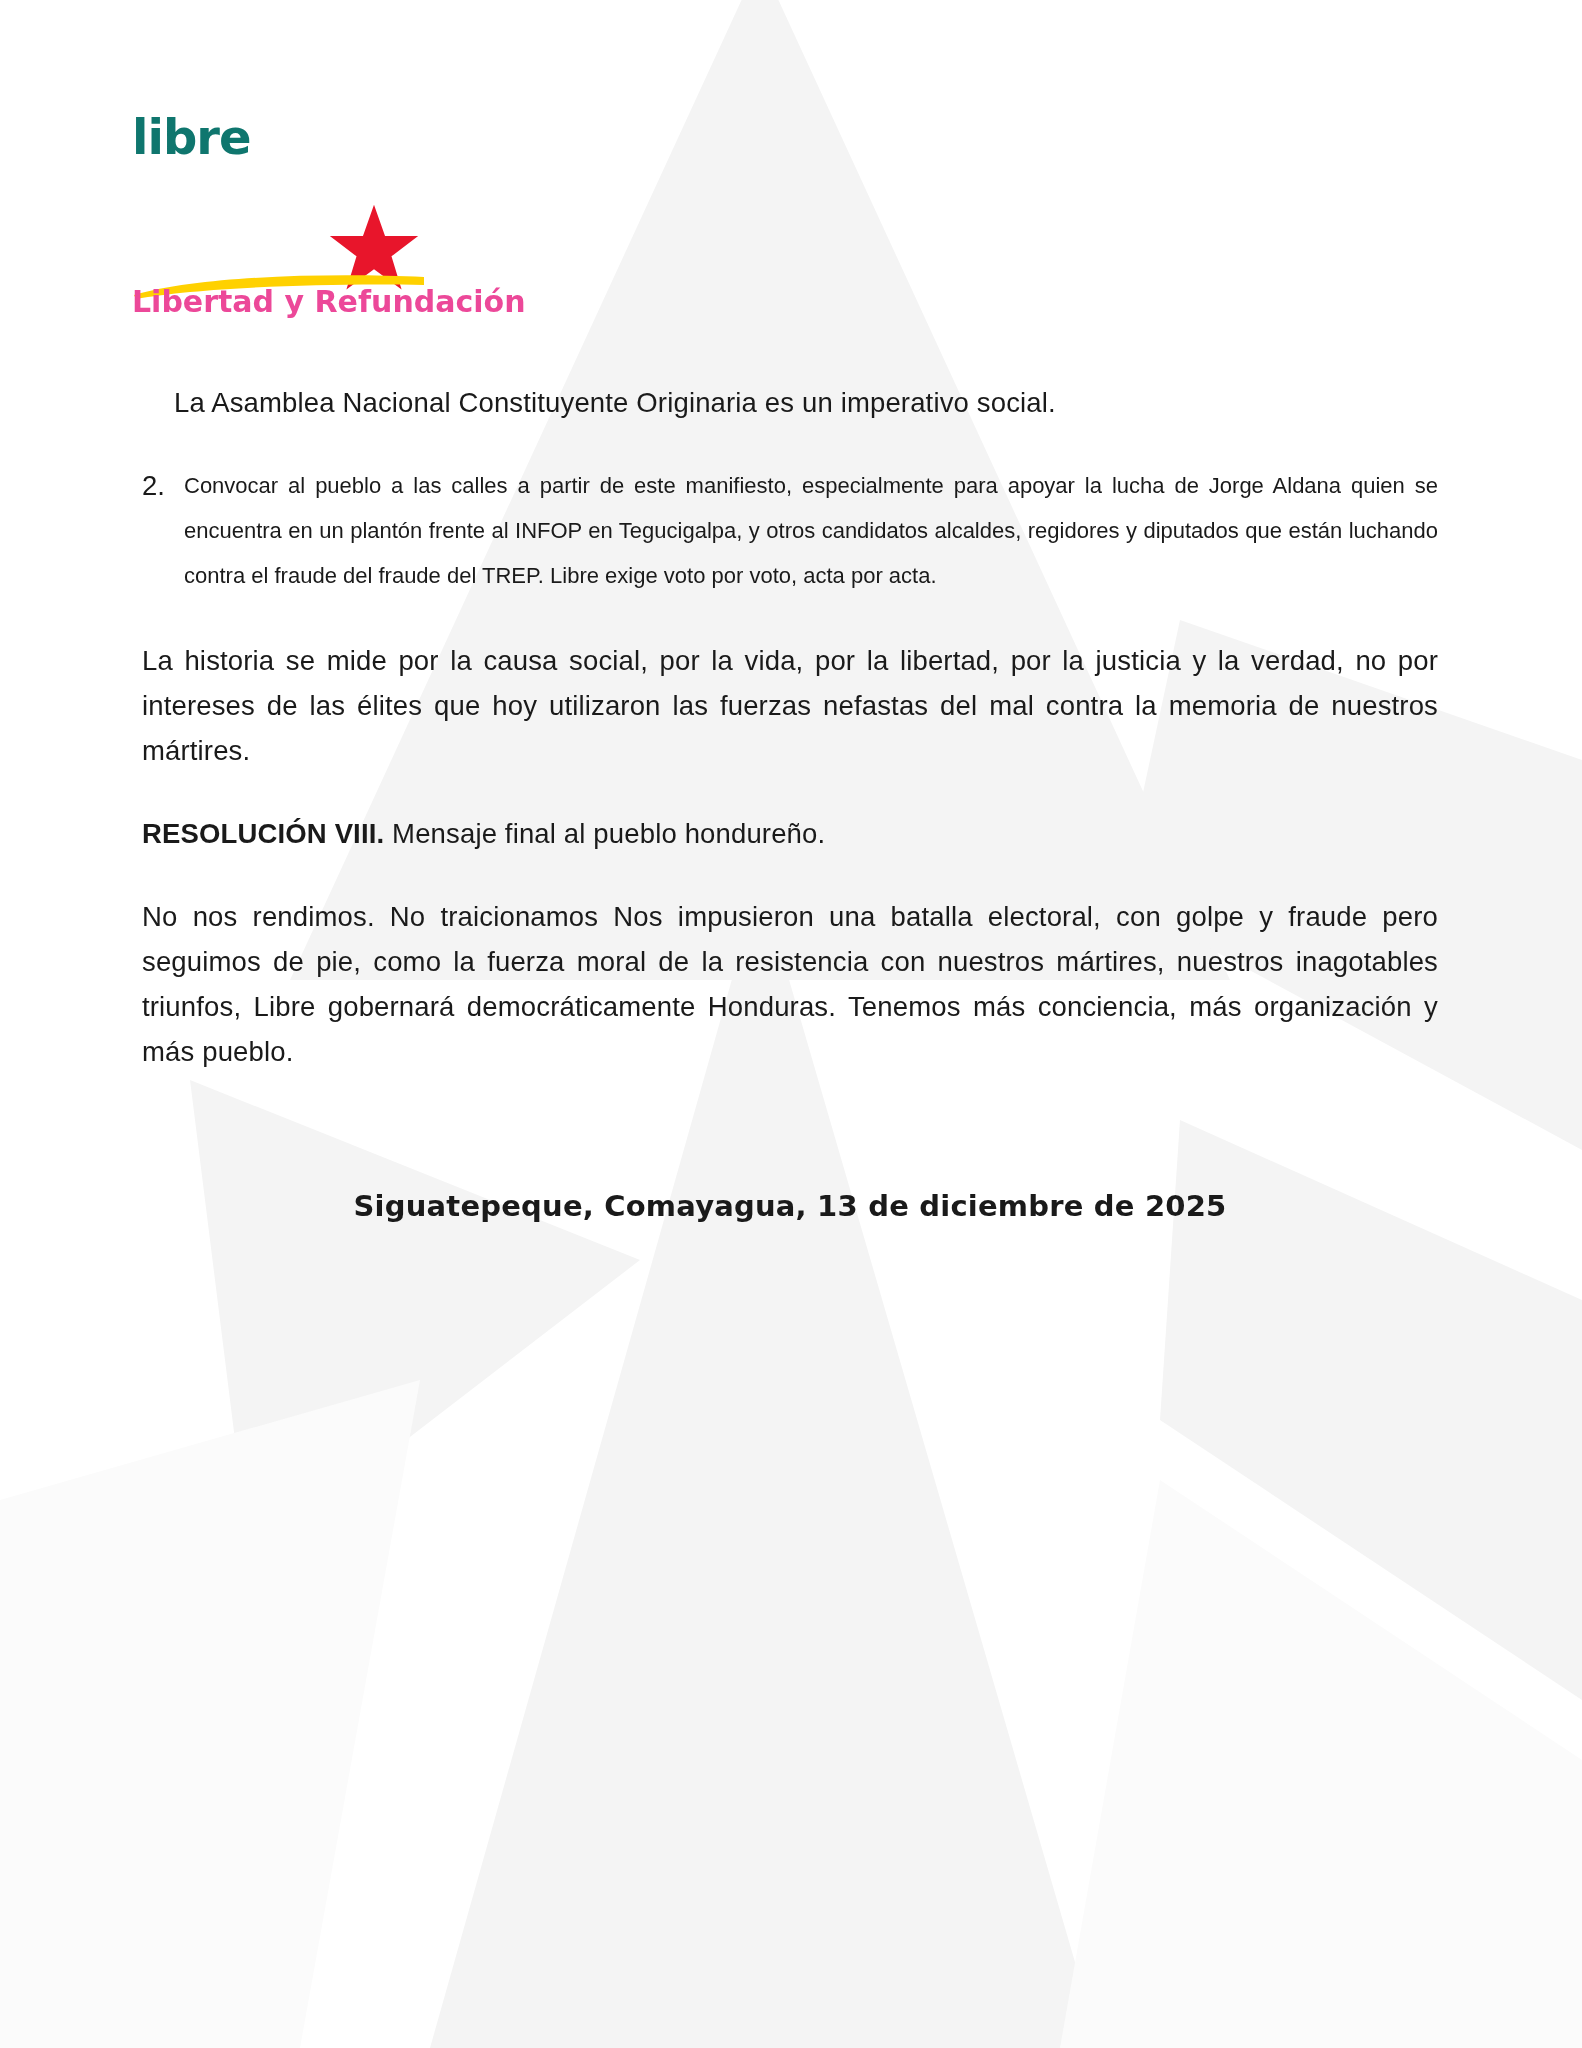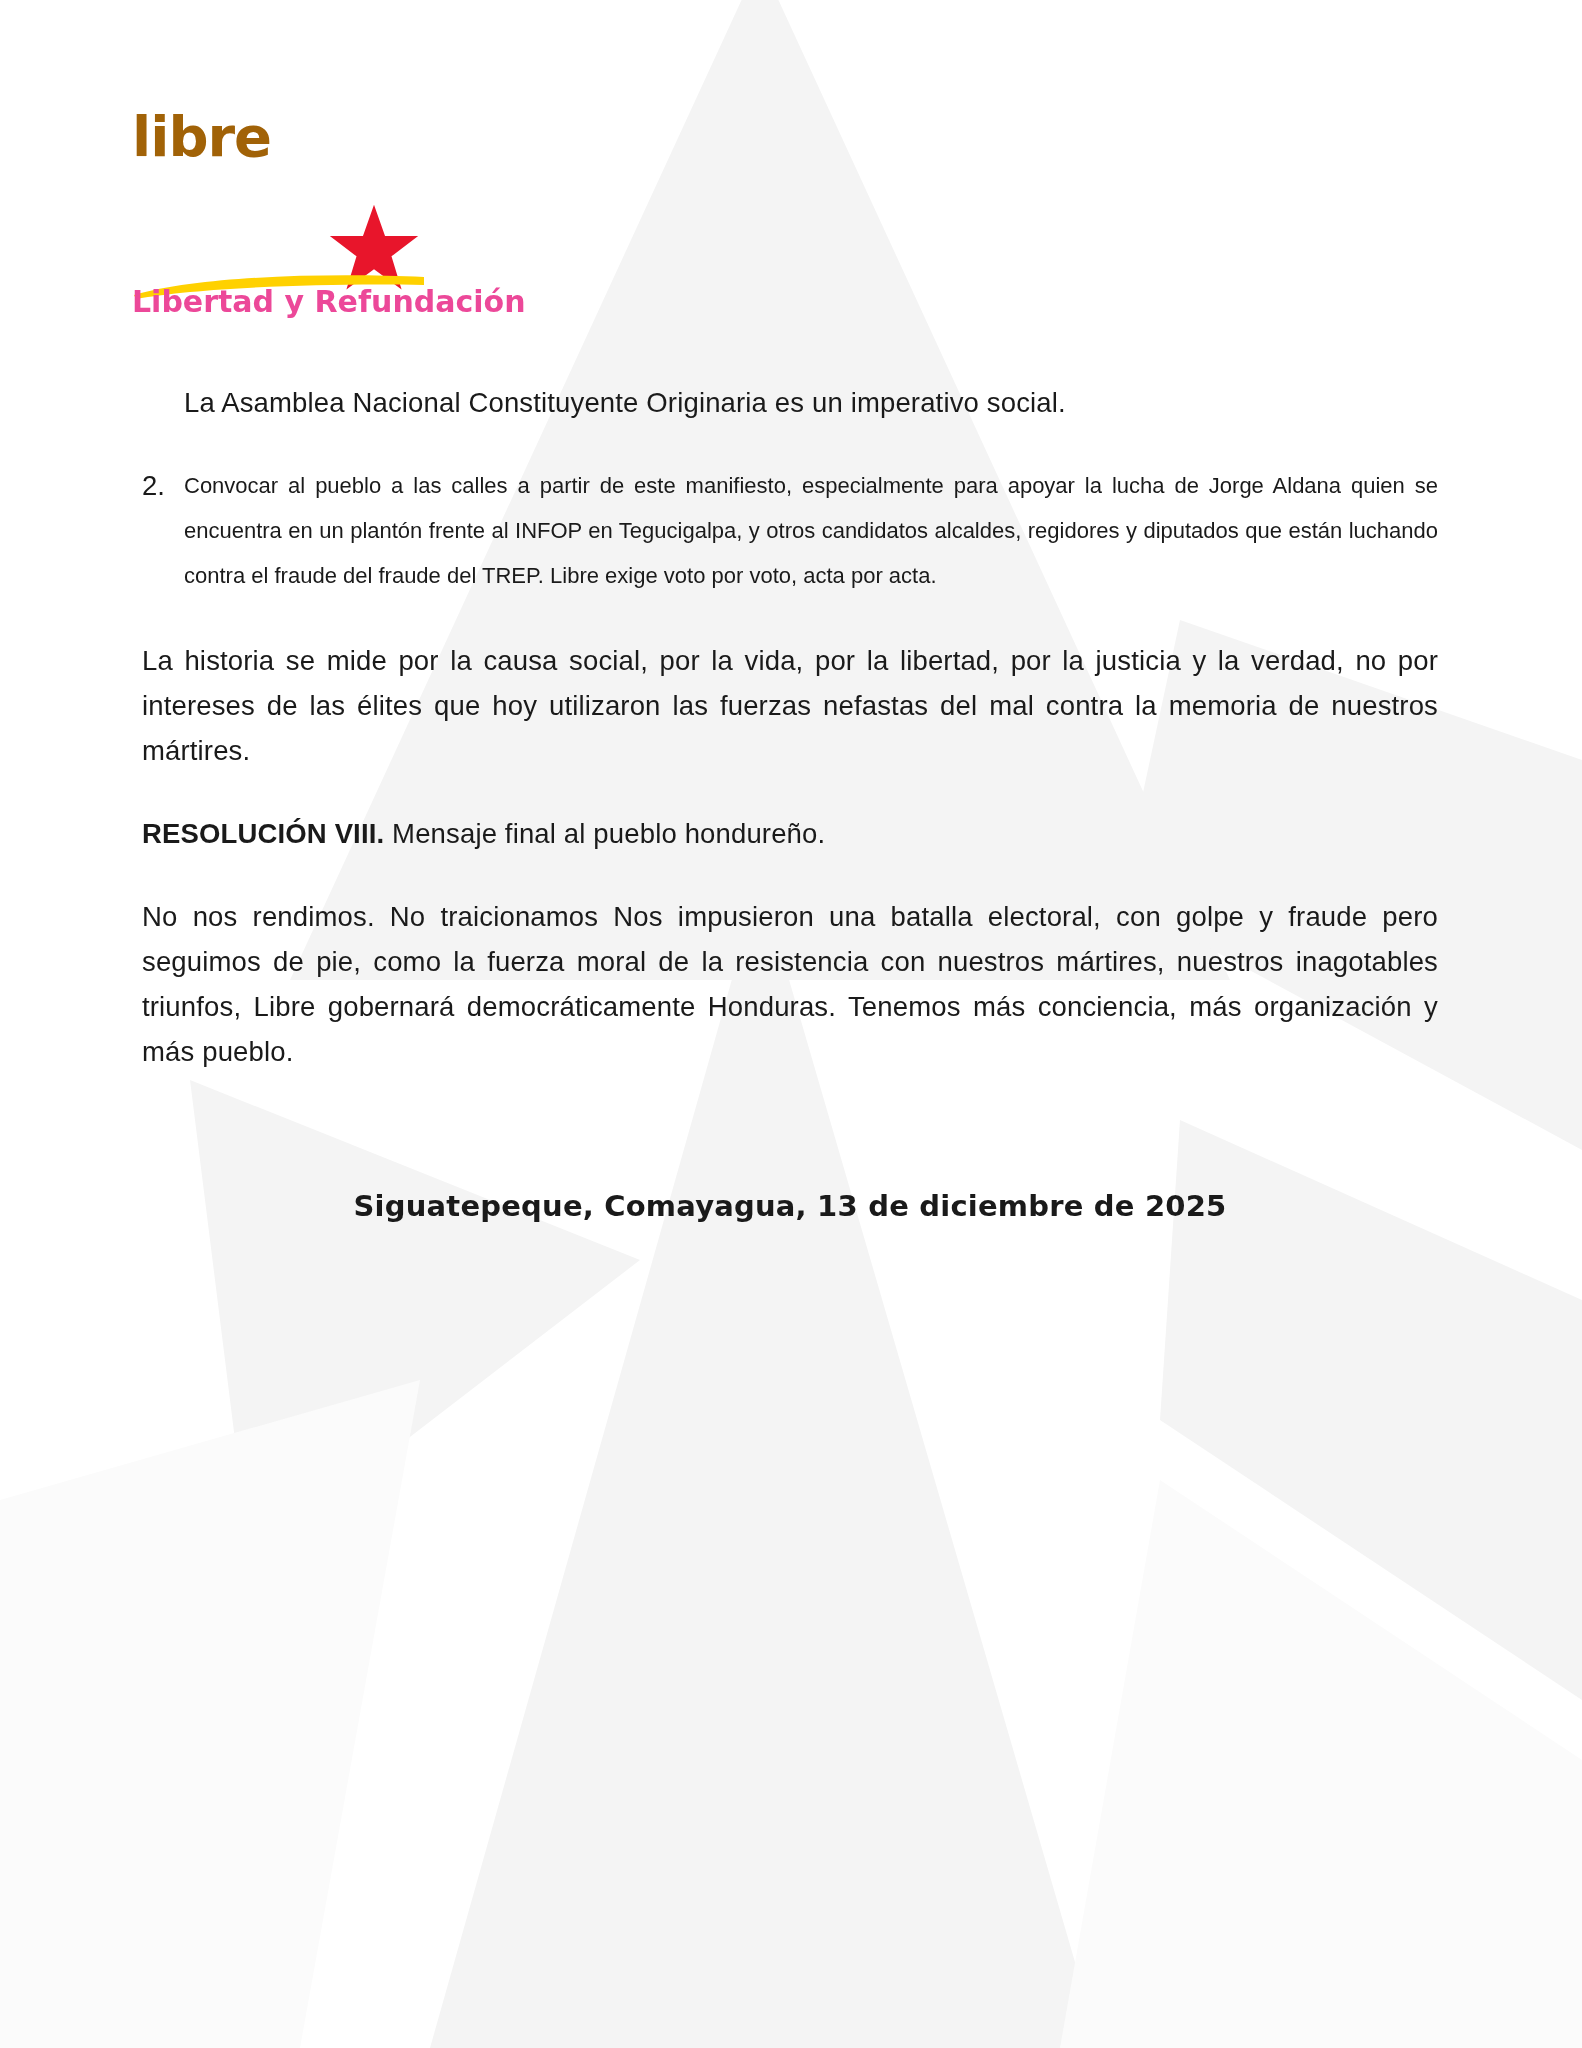--- a/index.html
+++ b/index.html
@@ -32,24 +32,24 @@
     position: absolute;
     left: 132px;
     top: 105px;
     width: 300px;
   }
   .logo-wordmark {
     position: relative;
     display: block;
     font-family: "DejaVu Sans", sans-serif;
     font-weight: 700;
-    font-size: 56px;
+    font-size: 48px;
     line-height: 64px;
     letter-spacing: -1px;
-    color: #a16207;
+    color: #0f766e;
   }
   .logo-star {
     position: absolute;
     left: 196px;
     top: 98px;
     width: 92px;
     height: 92px;
   }
   .logo-swoosh {
     position: absolute;
@@ -79,21 +79,21 @@
   }
   p {
     margin: 0 0 38px 0;
     font-size: 27.5px;
     line-height: 45px;
     text-align: justify;
     text-justify: inter-word;
     letter-spacing: 0.15px;
   }
   p.noindent-first {
-    margin-left: 42px;
+    margin-left: 32px;
     width: 1254px;
   }
   .numbered {
     position: relative;
     display: flex;
     margin: 0 0 40px 0;
     width: 1296px;
   }
   .numbered .num {
     flex: 0 0 42px;

